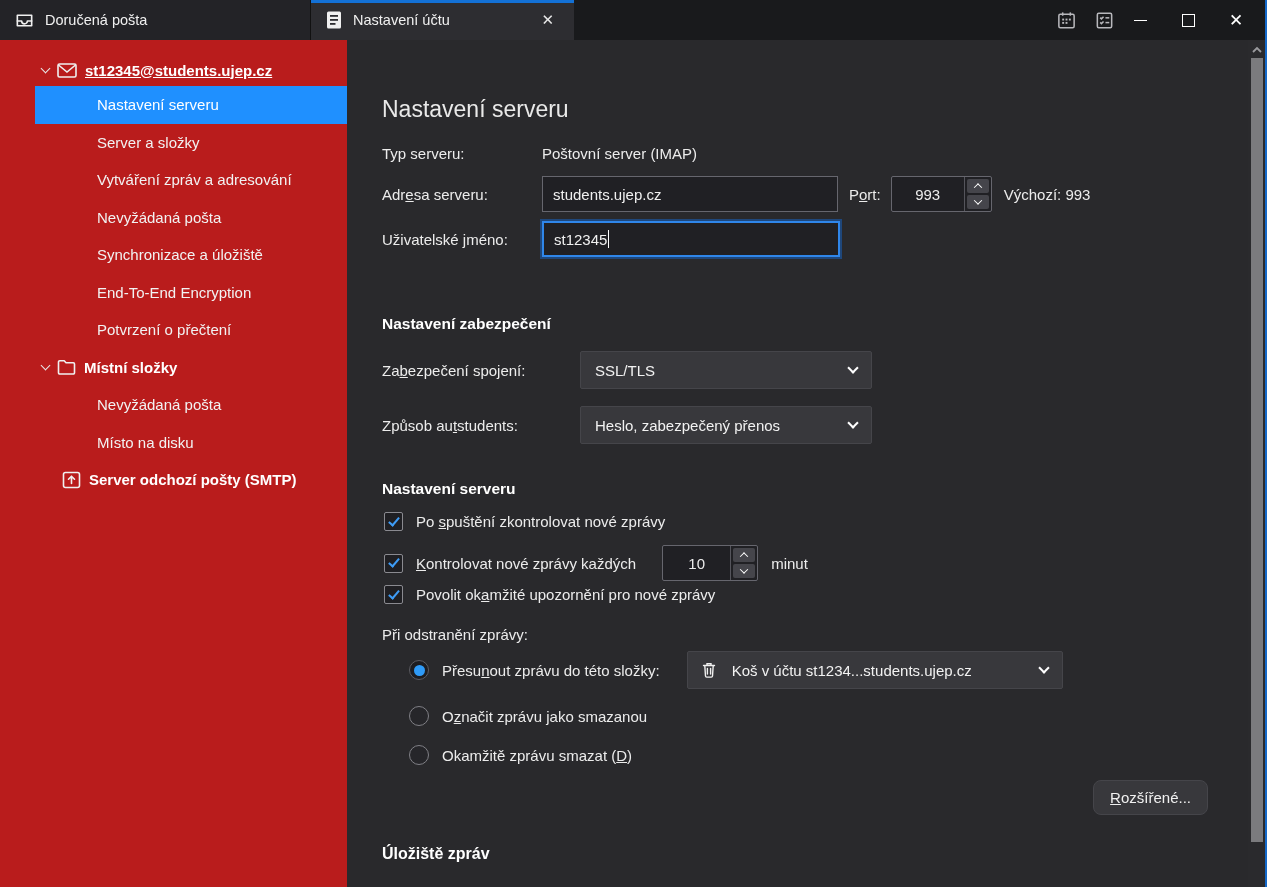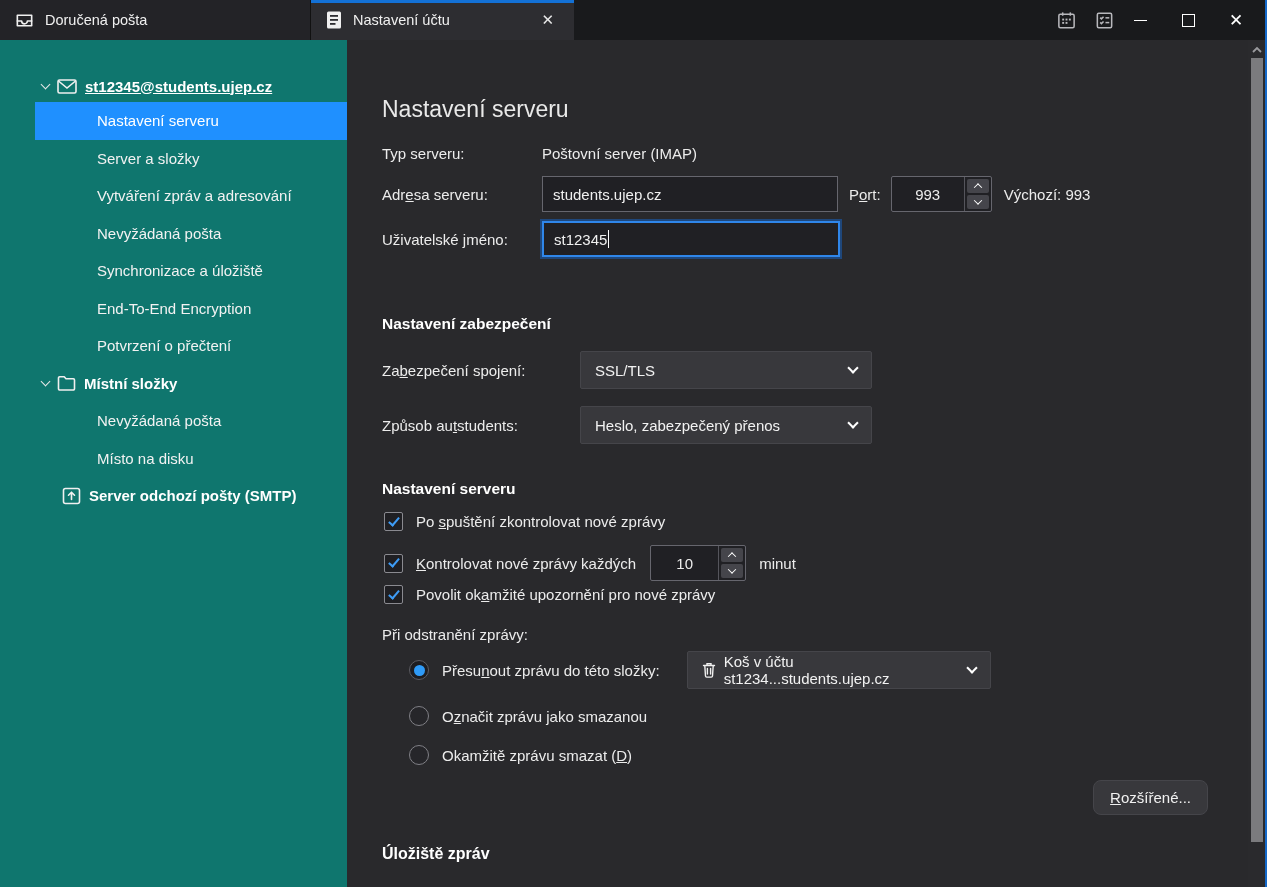--- a/index.html
+++ b/index.html
@@ -20,21 +20,21 @@
   .tb-spacer { flex:1; }
   .tb-icons { display:flex; align-items:center; gap:16px; padding-right:18px; }
   .tb-btn { width:22px; height:22px; display:flex; align-items:center; justify-content:center; }
   .win-controls { display:flex; align-items:center; gap:34px; padding-right:22px; }
   .wc { width:14px; height:14px; position:relative; display:flex; align-items:center; justify-content:center; color:#fff; }
   .wc-min::after { content:""; width:13px; height:0; border-top:1.6px solid #fff; }
   .wc-max::after { content:""; width:11px; height:11px; border:1.6px solid #fff; }
   .wc-close { font-size:17px; line-height:1; }
   
   .workspace { display:flex; height:847px; }
-  .sidebar { width:347px; background:#0f766e; padding-top:30px; flex:none; overflow:hidden; }
+  .sidebar { width:347px; background:#b91c1c; padding-top:14px; flex:none; overflow:hidden; }
   .content { flex:1; padding:56px 40px 0 35px; overflow:hidden; position:relative; }
   .scrollbar { width:17px; flex:none; background:#2a2a2d; position:relative; }
   .sb-up { position:absolute; top:6px; left:4px; }
   .sb-thumb { position:absolute; top:18px; left:2.5px; width:12px; height:784px; background:#7b7b7e; }
   
   .acct-row { display:flex; align-items:center; gap:8px; padding-left:42px; height:32px; }
   .acct-name { font-weight:bold; text-decoration:underline; color:#fff; font-size:15px; }
   .tree-item { height:37.5px; display:flex; align-items:center; padding-left:97px; color:#f2f2f2; font-size:15px; cursor:default; }
   .tree-item.selected { background:#1f90ff; color:#fff; margin-left:35px; padding-left:62px; }
   .group-row { display:flex; align-items:center; gap:8px; padding-left:42px; height:37.5px; font-weight:bold; color:#fff; }
@@ -62,21 +62,21 @@
   .dropdown { background:#38383c; border:1px solid #45454a; border-radius:2px; height:38px; display:flex; align-items:center; padding:0 14px; width:292px; color:#f2f2f2; }
   .dd-label { flex:1; }
   .dd-chev { width:8px; height:8px; border-right:2px solid #fff; border-bottom:2px solid #fff; transform:rotate(45deg); margin-top:-4px; flex:none; }
   .checkrow { display:flex; align-items:center; gap:13px; margin-left:2px; }
   .checkbox { width:19px; height:19px; background:#1f1f23; border:1px solid #8a8a90; border-radius:2px; display:flex; align-items:center; justify-content:center; flex:none; }
   .checkmark { width:6px; height:11px; border-right:2.4px solid #3e9cf6; border-bottom:2.4px solid #3e9cf6; transform:rotate(40deg); margin-top:-3px; }
   .radiorow { display:flex; align-items:center; gap:13px; margin-left:27px; }
   .radio { width:20px; height:20px; border-radius:50%; background:#26262a; border:1px solid #808086; flex:none; display:flex; align-items:center; justify-content:center; }
   .radio.sel { background:#1d1d21; border-color:#5c5c62; }
   .radio-dot { width:11px; height:11px; border-radius:50%; background:#2f9bf8; }
-  .trash-dd { width:304px; gap:8px; }
+  .trash-dd { width:376px; gap:16px; }
   .btn { background:#38383c; border:1px solid #45454a; border-radius:8px; height:35px; padding:0 16px; color:#f0f0f0; font-size:15px; display:inline-flex; align-items:center; font-family:inherit; }
   .btn-row { display:flex; justify-content:flex-end; margin-top:15px; }
   .storage-h { margin-top:30px; font-size:16px; }
   svg { display:block; }
 </style>
 </head>
 <body>
 
 <div class="titlebar">
   <div class="tab inactive">
@@ -236,21 +236,21 @@
           <span class="checkmark"></span>
         </span>
       <span><span>Po </span><span class="ak">s</span><span>puštění zkontrolovat nové zprávy</span></span>
     </div>
 
     <div class="checkrow" style="margin-top:14px;">
       <span class="checkbox">
           <span class="checkmark"></span>
         </span>
       <span><span></span><span class="ak">K</span><span>ontrolovat nové zprávy každých</span></span>
-      <div class="numbox" style="width:96px; margin-left:1px;">
+      <div class="numbox" style="width:96px; margin-left:13px;">
         <span class="numval">10</span>
         <span class="spin">
           <span class="spin-btn">
               <span class="spin-chev up"></span>
             </span>
           <span class="spin-btn">
               <span class="spin-chev down"></span>
             </span>
         </span>
       </div>

